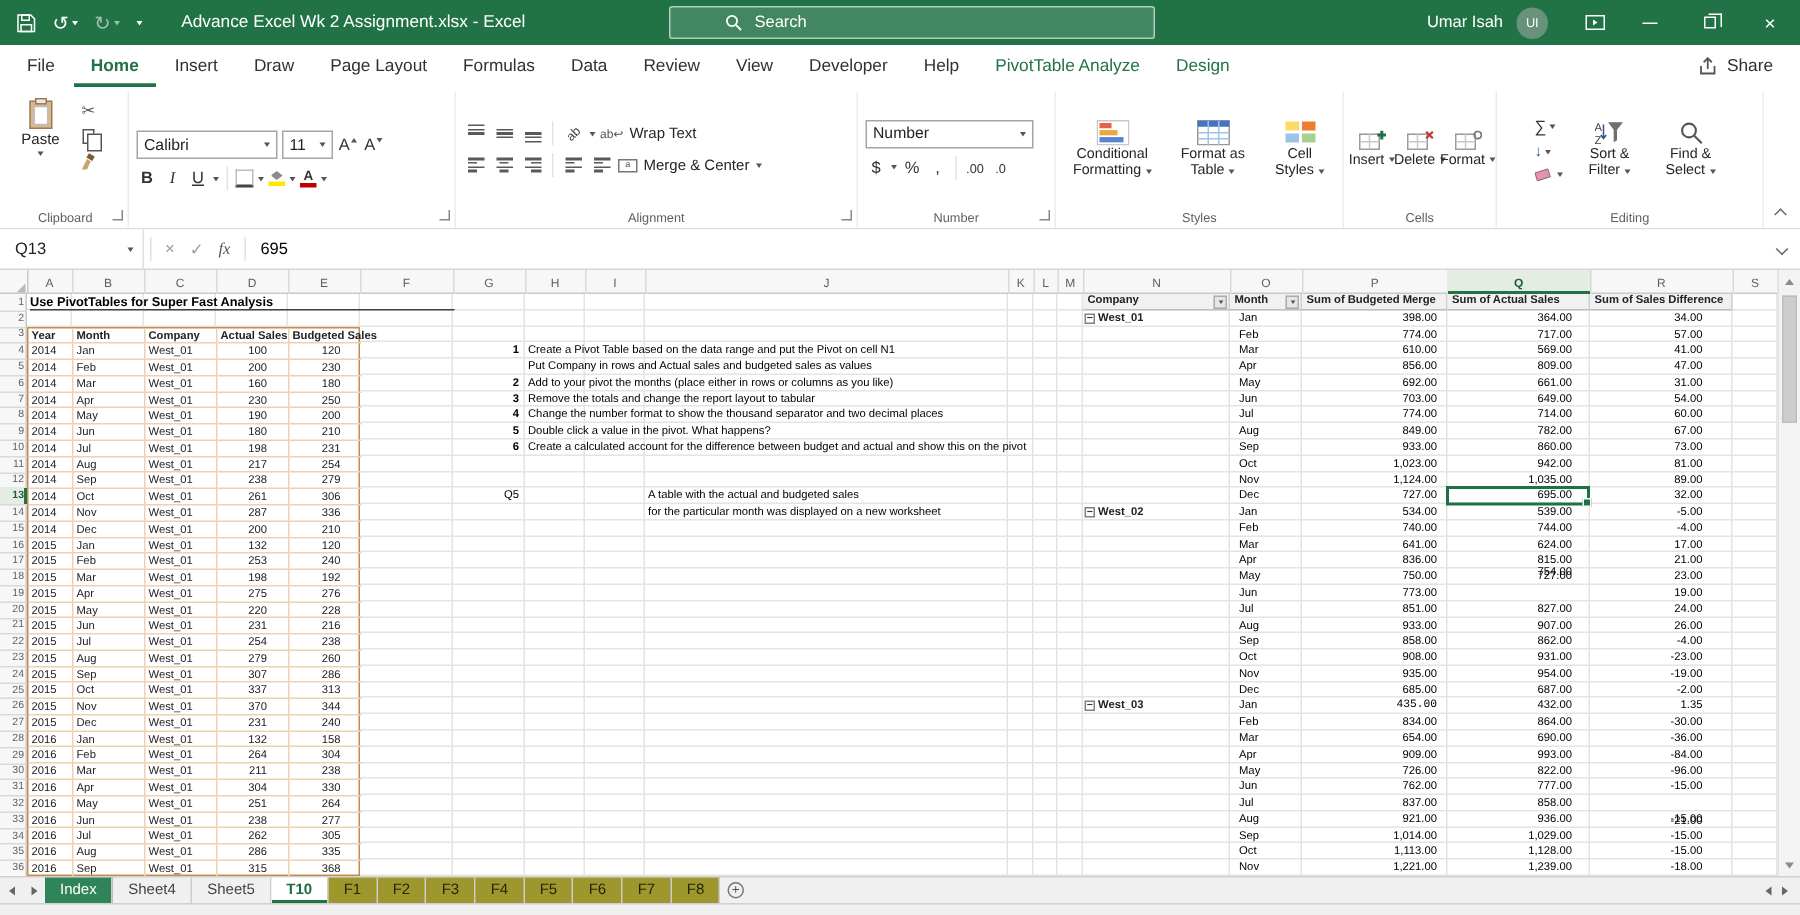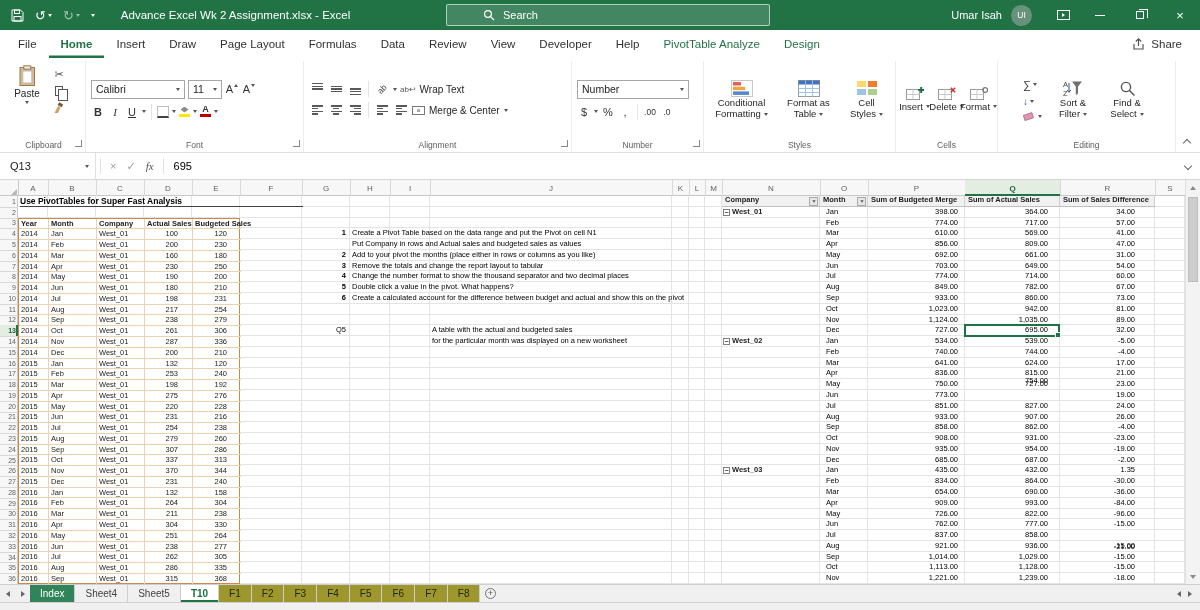--- a/index.html
+++ b/index.html
@@ -275,23 +275,20 @@
             <span class="cbar y"></span>
           </span>
           <span class="dd"></span>
         <span class="fcol-ic">
             <b>A</b>
             <span class="cbar r"></span>
           </span>
           <span class="dd"></span>
       </div>
     </div>
-    <div class="glabel">
-        <span>Font</span>
-      </div>
     <span class="launcher"></span>
   </div>
 
   <div class="rgroup" style="width:268px">
     <div class="rgc col">
       <div class="row">
         <span class="icb">
             <span class="ibars vt">
               <i></i>
               <i></i>
@@ -949,21 +946,21 @@
       <div class="cell tnum p3" style="left: 1060px; top: 247.889px; width: 95px; height: 10.7778px;">-19.00</div>
       <div class="cell" style="left: 826px; top: 258.667px; width: 42px; height: 10.7778px;">Dec</div>
       <div class="cell tnum p1" style="left: 868px; top: 258.667px; width: 97px; height: 10.7778px;">685.00</div>
       <div class="cell tnum p2" style="left: 965px; top: 258.667px; width: 95px; height: 10.7778px;">687.00</div>
       <div class="cell tnum p3" style="left: 1060px; top: 258.667px; width: 95px; height: 10.7778px;">-2.00</div>
       <div class="pcell pcomp" style="left: 723px; top: 269.444px; width: 97px; height: 10.7778px;">
         <div class="expbox">−</div>
         <div class="pcomplbl">West_03</div>
       </div>
       <div class="cell" style="left: 826px; top: 269.444px; width: 42px; height: 10.7778px;">Jan</div>
-      <div class="cell tnum p1" style="left: 868px; top: 269.444px; width: 97px; height: 10.7778px;">435.00</div>
+      <div class="cell tnum p1" style="left: 868px; top: 269.444px; width: 97px; height: 10.7778px; font-family: Liberation Mono, monospace;">435.00</div>
       <div class="cell tnum p2" style="left: 965px; top: 269.444px; width: 95px; height: 10.7778px;">432.00</div>
       <div class="cell tnum p3" style="left: 1060px; top: 269.444px; width: 95px; height: 10.7778px;">1.35</div>
       <div class="cell" style="left: 826px; top: 280.222px; width: 42px; height: 10.7778px;">Feb</div>
       <div class="cell tnum p1" style="left: 868px; top: 280.222px; width: 97px; height: 10.7778px;">834.00</div>
       <div class="cell tnum p2" style="left: 965px; top: 280.222px; width: 95px; height: 10.7778px;">864.00</div>
       <div class="cell tnum p3" style="left: 1060px; top: 280.222px; width: 95px; height: 10.7778px;">-30.00</div>
       <div class="cell" style="left: 826px; top: 291px; width: 42px; height: 10.7778px;">Mar</div>
       <div class="cell tnum p1" style="left: 868px; top: 291px; width: 97px; height: 10.7778px;">654.00</div>
       <div class="cell tnum p2" style="left: 965px; top: 291px; width: 95px; height: 10.7778px;">690.00</div>
       <div class="cell tnum p3" style="left: 1060px; top: 291px; width: 95px; height: 10.7778px;">-36.00</div>

